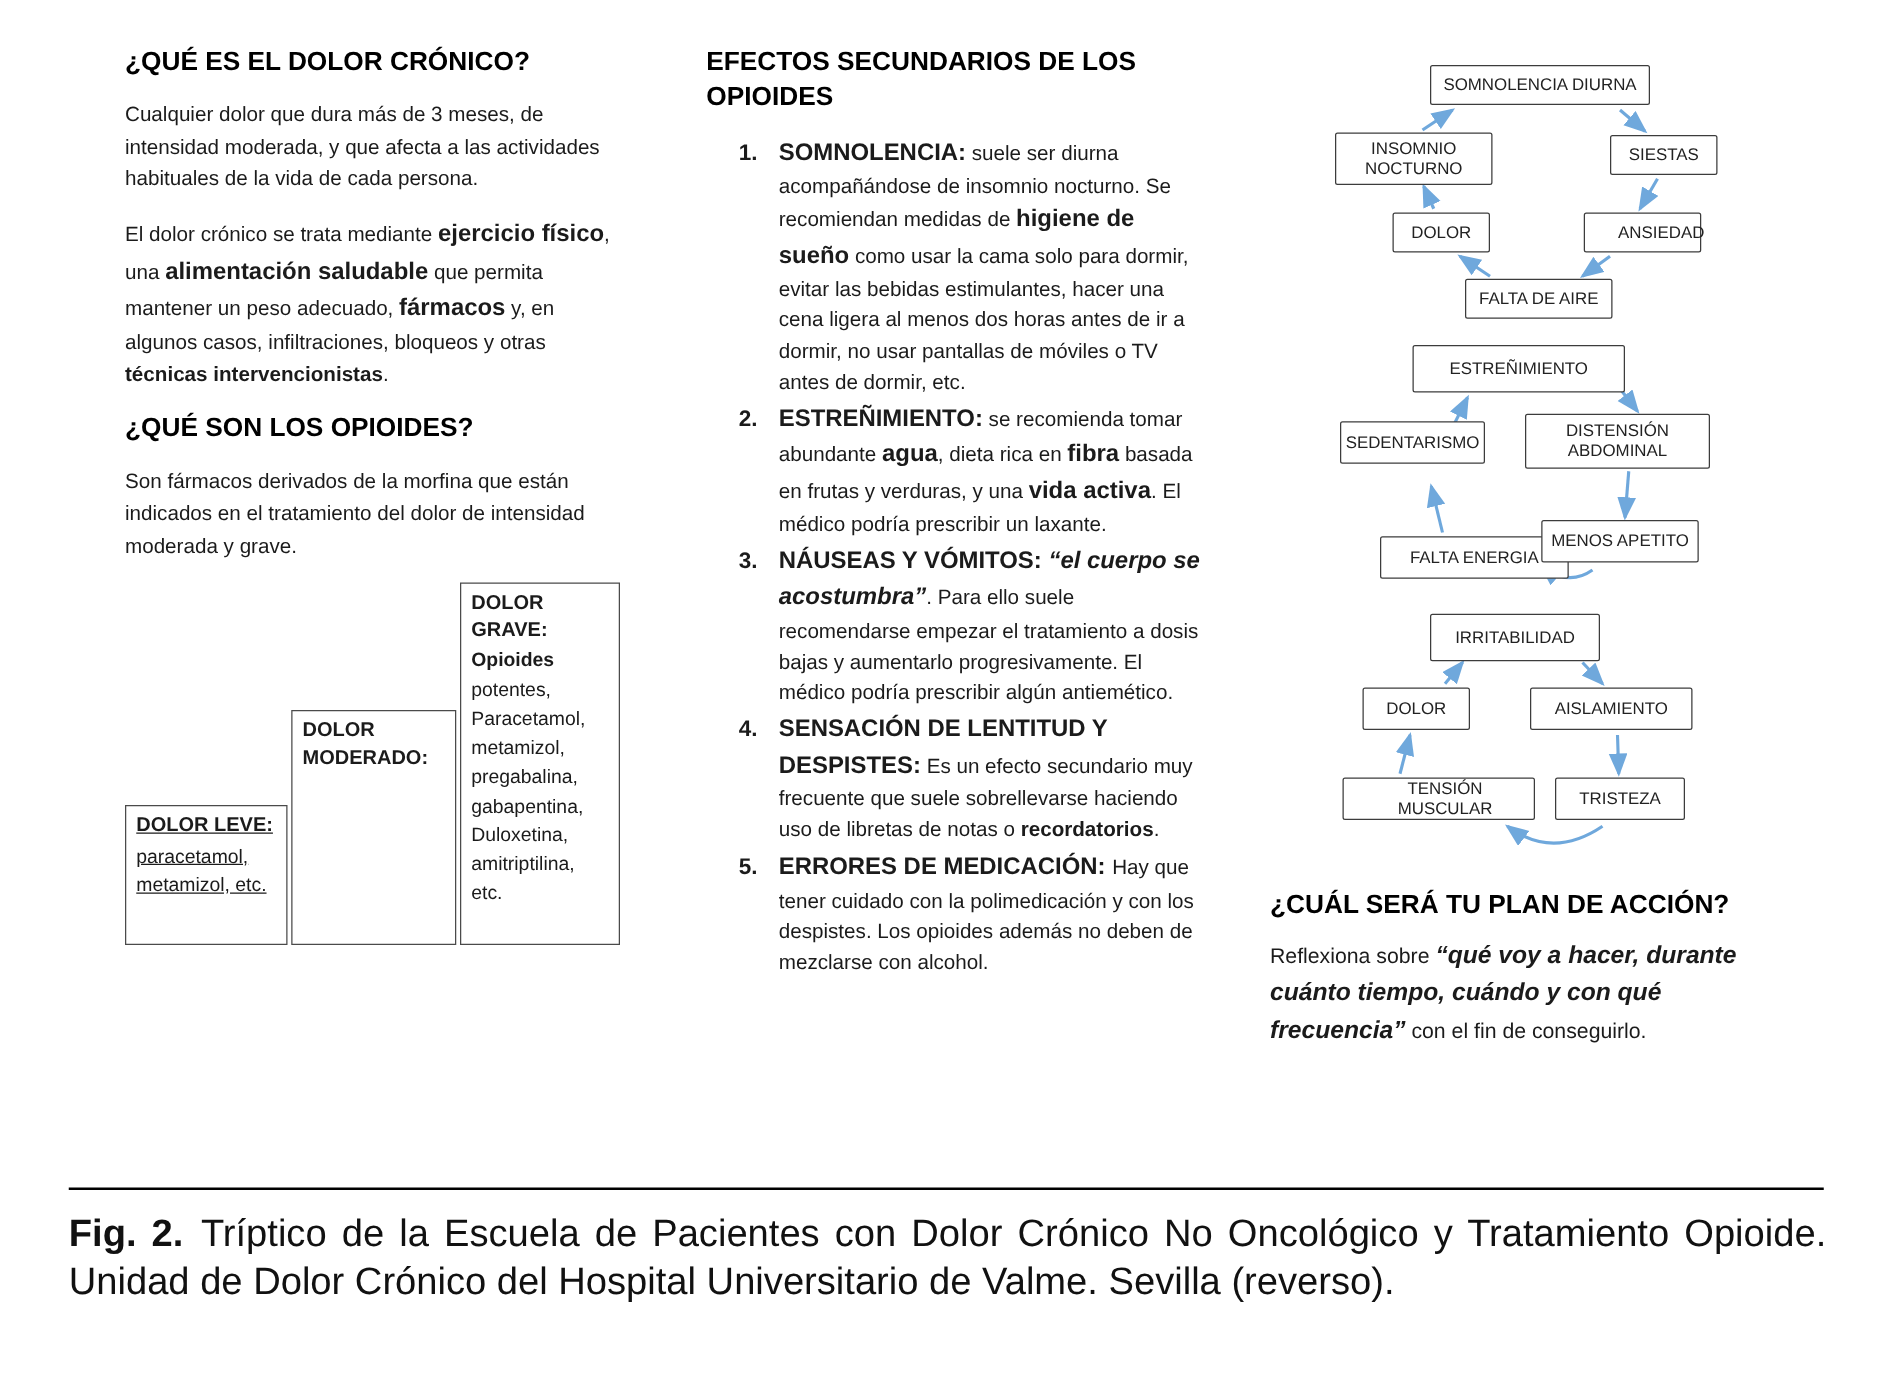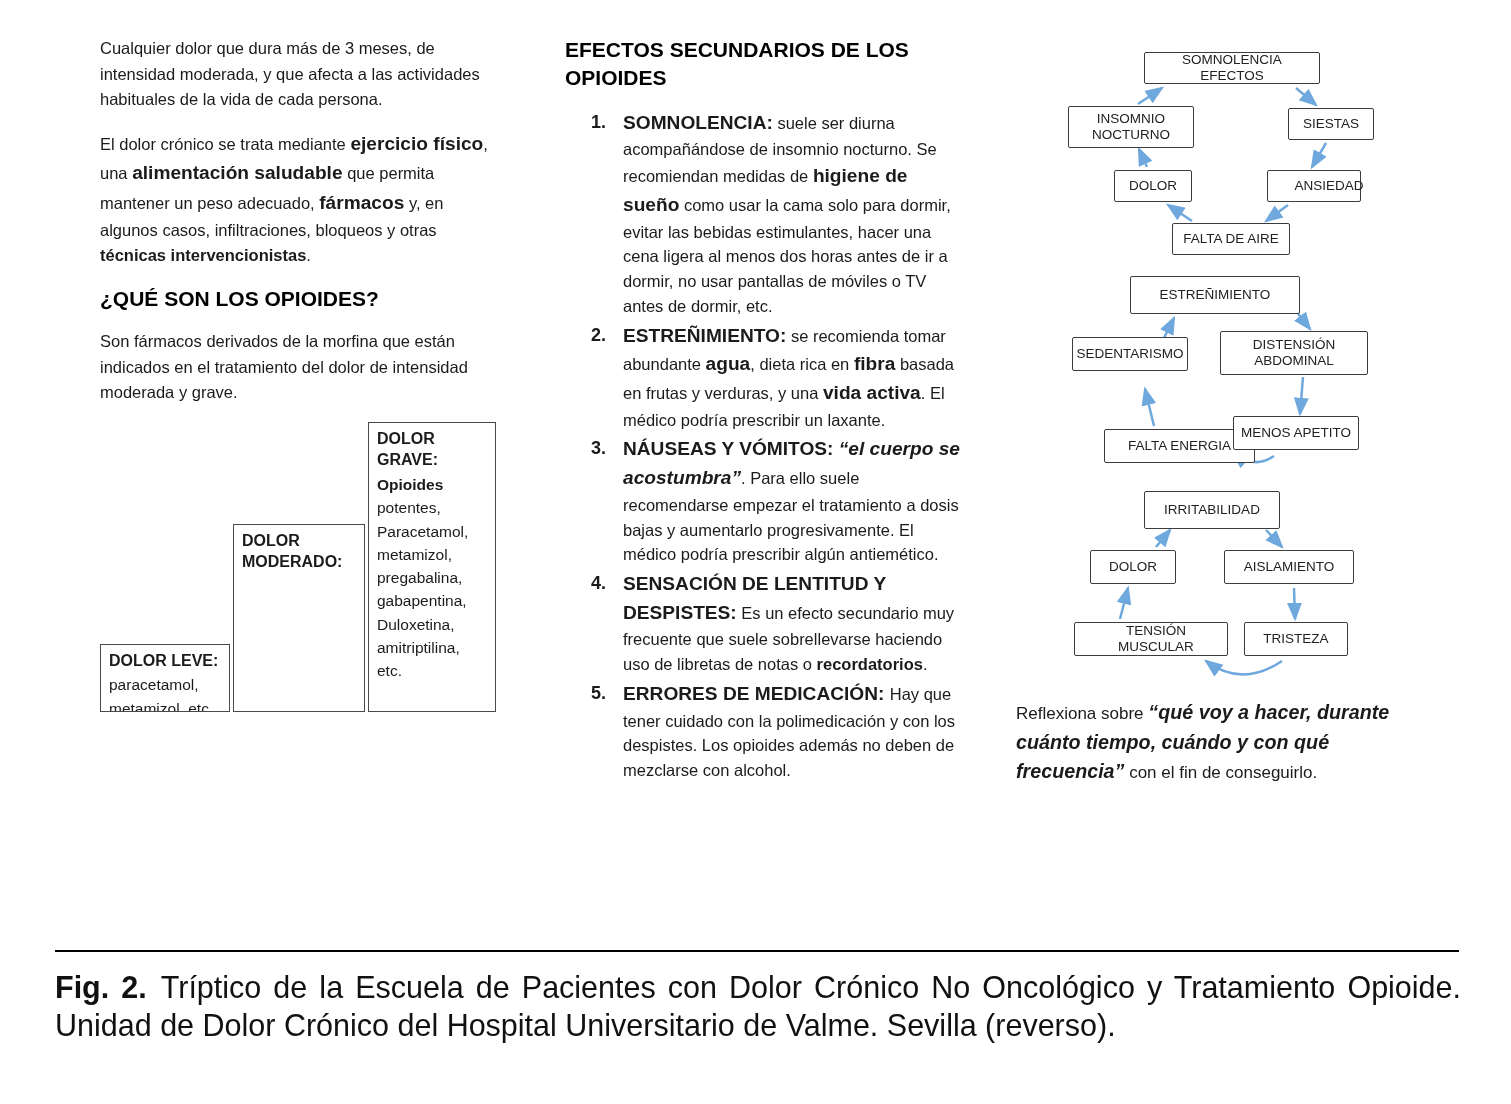--- a/index.html
+++ b/index.html
@@ -20,21 +20,21 @@
   .mt { margin-top:14px; }
 
   
   .op-table { border-collapse:collapse; width:100%; margin-top:2px; margin-bottom:36px; }
   .op-table td { border:1.5px solid #3c3c3c; font-weight:bold; font-size:15.5px; padding:3px 9px; width:50%; }
 
   
   .stairs { display:flex; align-items:flex-end; }
   .stair { border:1.5px solid #4a4a4a; background:#fff; font-size:15.5px; line-height:1.5; padding:5px 8px; overflow:hidden; }
   .stair-title { display:block; font-weight:bold; font-size:16px; line-height:1.35; margin-bottom:2px; }
-  #stair1 { width:130px; height:68px; }
+  #stair1 { width:130px; height:112px;text-decoration:underline; }
   #stair2 { width:132px; height:188px; margin-left:3px; }
   #stair3 { width:128px; height:290px; margin-left:3px; }
 
   
   .os-list { padding-left:26px; }
   .os-item { display:flex; margin-bottom:3px; }
   .os-num { font-weight:bold; font-size:18px; width:32px; flex:none; line-height:1.45; }
   .os-text { font-size:16.5px; line-height:1.5; }
 
   
@@ -53,20 +53,21 @@
   #caption { position:absolute; left:55px; width:1406px; top:968px; font-size:30.5px; line-height:1.26;
              text-align:justify; color:#111; }
   .cap-label { font-weight:bold; margin-right:14px; }
 </style>
 </head>
 <body>
 
 <div id="page">
 
   <div class="col" id="col1">
+    <h2 class="h-panel">¿QUÉ ES EL DOLOR CRÓNICO?</h2>
     <p class="body-text"><span>Cualquier dolor que dura más de 3 meses, de intensidad moderada, y que afecta a las actividades habituales de la vida de cada persona.</span></p>
     <p class="body-text"><span>El dolor crónico se trata mediante </span><span class="b big">ejercicio físico</span><span>, una </span><span class="b big">alimentación saludable</span><span> que permita mantener un peso adecuado, </span><span class="b big">fármacos</span><span> y, en algunos casos, infiltraciones, bloqueos y otras </span><span class="b">técnicas intervencionistas</span><span>.</span></p>
     <h2 class="h-panel mt">¿QUÉ SON LOS OPIOIDES?</h2>
     <p class="body-text">Son fármacos derivados de la morfina que están indicados en el tratamiento del dolor de intensidad moderada y grave.</p>
 
 
     <div class="stairs">
       <div class="stair" id="stair1">
         <span class="stair-title">DOLOR LEVE:</span>
         <span class="stair-body"><span>paracetamol, metamizol, etc.</span></span>
@@ -127,37 +128,38 @@
         <line class="arr" marker-end="url(#ah)" x1="280" y1="267" x2="294" y2="285"></line>
         <line class="arr" marker-end="url(#ah)" x1="287" y1="333" x2="284" y2="370"></line>
         <path class="arr" marker-end="url(#ah)" d="M 258 412 Q 238 426 217 408"></path>
         <line class="arr" marker-end="url(#ah)" x1="140" y1="503" x2="154" y2="486"></line>
         <line class="arr" marker-end="url(#ah)" x1="250" y1="486" x2="266" y2="503"></line>
         <line class="arr" marker-end="url(#ah)" x1="278" y1="544" x2="279" y2="575"></line>
         <path class="arr" marker-end="url(#ah)" d="M 266 617 Q 226 644 190 617"></path>
         <line class="arr" marker-end="url(#ah)" x1="104" y1="575" x2="112" y2="544"></line>
       </svg>
 
-      <div class="fbox" style="left:128px; top:8px;   width:176px; height:32px;">SOMNOLENCIA EFECTOS</div>
+      <div class="fbox" style="left:128px; top:8px;   width:176px; height:32px;">SOMNOLENCIA DIURNA</div>
       <div class="fbox" style="left:52px;  top:62px;  width:126px; height:42px;">INSOMNIO NOCTURNO</div>
       <div class="fbox" style="left:272px; top:64px;  width:86px;  height:32px;">SIESTAS</div>
       <div class="fbox" style="left:98px;  top:126px; width:78px;  height:32px;">DOLOR</div>
       <div class="fbox" style="left:251px; top:126px; width:94px;  height:32px;padding-left:36px;">ANSIEDAD</div>
       <div class="fbox" style="left:156px; top:179px; width:118px; height:32px;">FALTA DE AIRE</div>
       <div class="fbox" style="left:114px; top:232px; width:170px; height:38px;">ESTREÑIMIENTO</div>
       <div class="fbox" style="left:56px;  top:293px; width:116px; height:34px;">SEDENTARISMO</div>
       <div class="fbox" style="left:204px; top:287px; width:148px; height:44px;">DISTENSIÓN ABDOMINAL</div>
       <div class="fbox" style="left:88px;  top:385px; width:151px; height:34px;">FALTA ENERGIA</div>
       <div class="fbox" style="left:217px; top:372px; width:126px; height:34px;">MENOS APETITO</div>
       <div class="fbox" style="left:128px; top:447px; width:136px; height:38px;">IRRITABILIDAD</div>
       <div class="fbox" style="left:74px;  top:506px; width:86px;  height:34px;">DOLOR</div>
       <div class="fbox" style="left:208px; top:506px; width:130px; height:34px;">AISLAMIENTO</div>
       <div class="fbox" style="left:58px;  top:578px; width:154px; height:34px;padding-left:16px;">TENSIÓN MUSCULAR</div>
       <div class="fbox" style="left:228px; top:578px; width:104px; height:34px;">TRISTEZA</div>
     </div>
 
+    <h2 class="h-panel" id="h-plan">¿CUÁL SERÁ TU PLAN DE ACCIÓN?</h2>
     <p class="body-text plan"><span>Reflexiona sobre </span><span class="b i big">“qué voy a hacer, durante cuánto tiempo, cuándo y con qué frecuencia”</span><span> con el fin de conseguirlo.</span></p>
   </div>
 
   <div id="caption-rule"></div>
   <p id="caption"><span class="cap-label">Fig. 2.</span><span>Tríptico de la Escuela de Pacientes con Dolor Crónico No Oncológico y Tratamiento Opioide. Unidad de Dolor Crónico del Hospital Universitario de Valme. Sevilla (reverso).</span></p>
 
 </div>
 
 </body></html>

